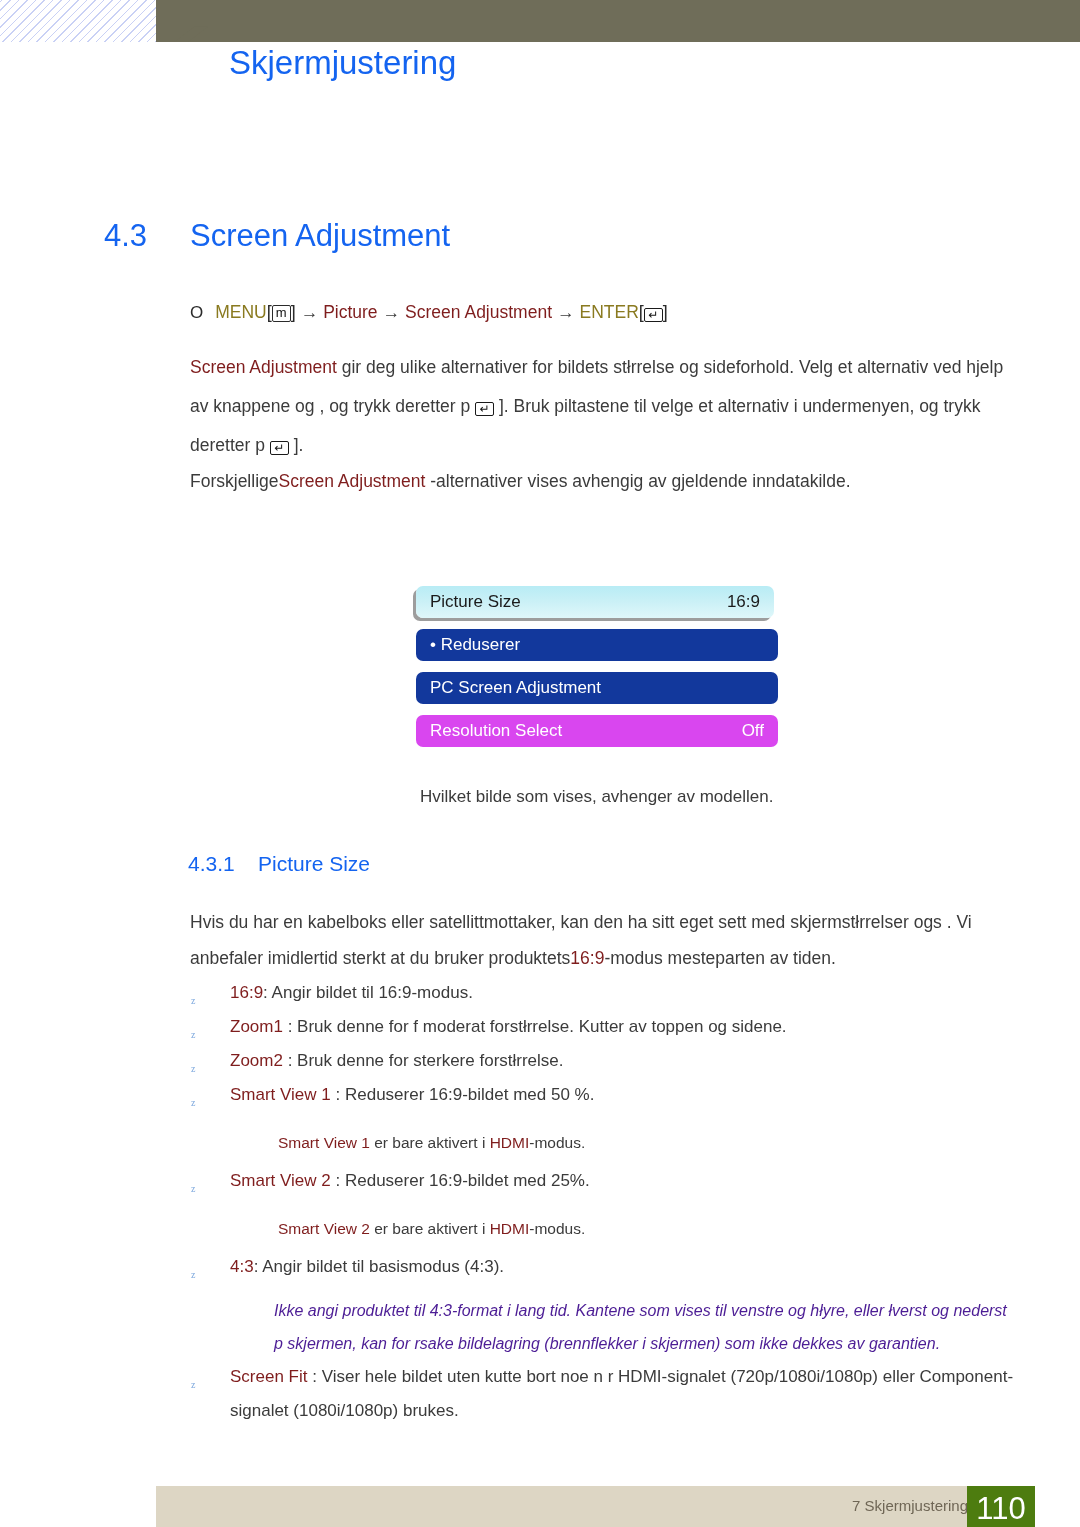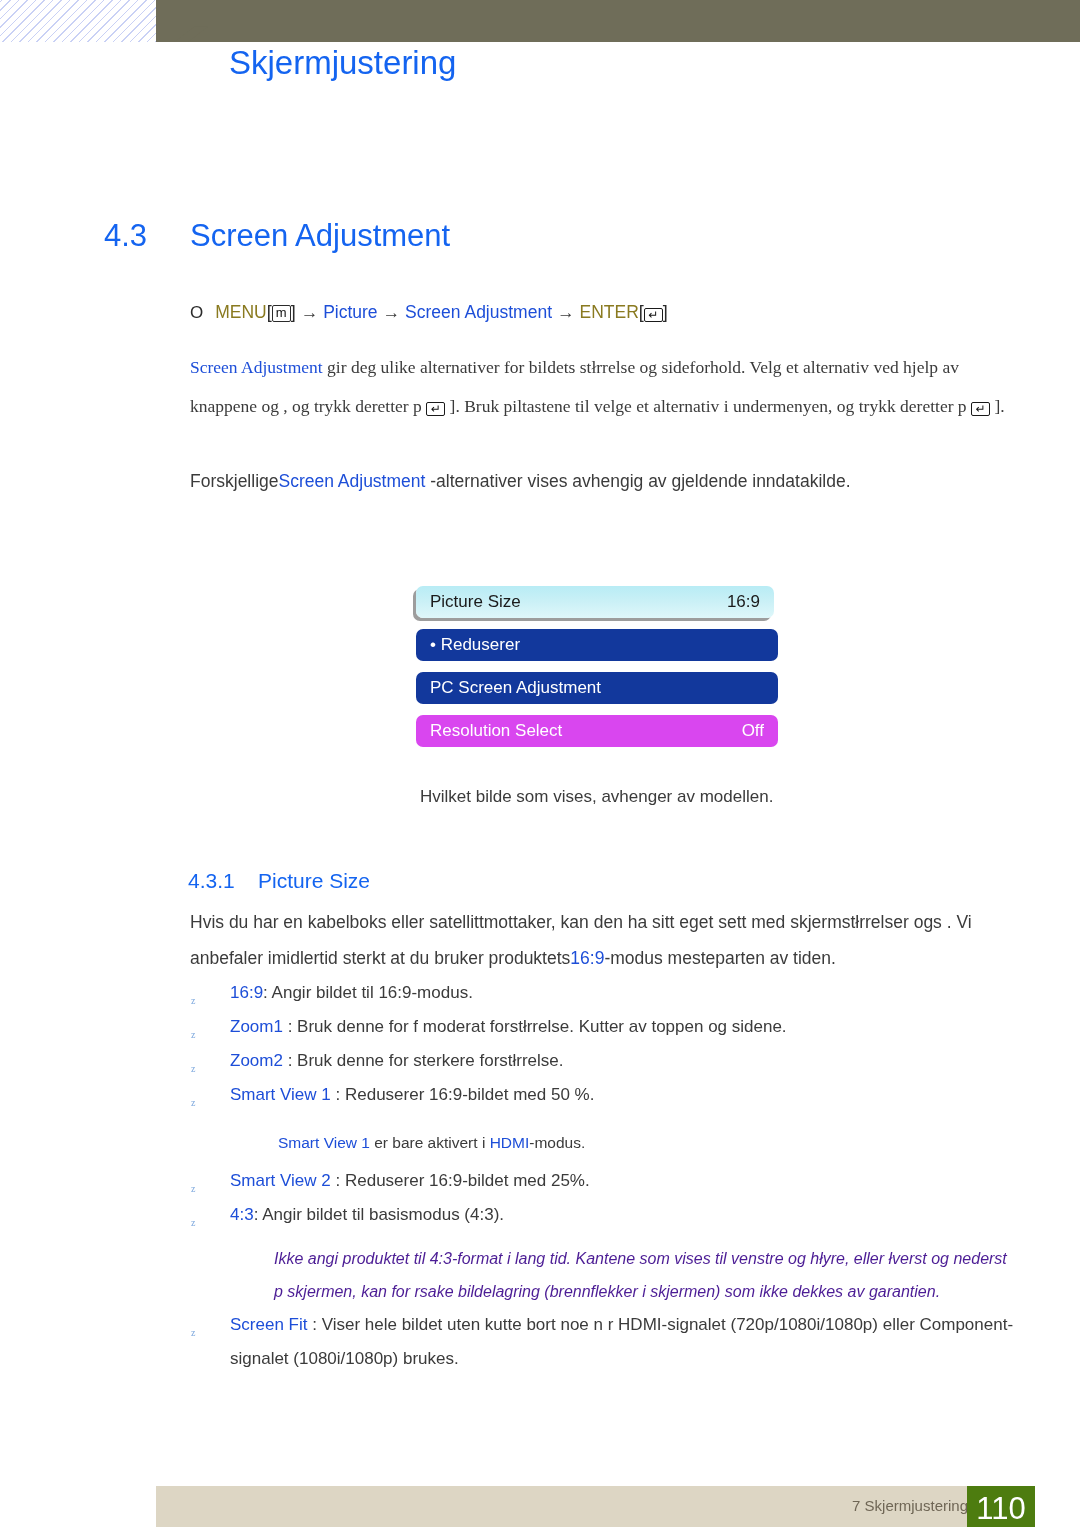--- a/index.html
+++ b/index.html
@@ -70,37 +70,37 @@
   }
   .sec-head .num { display: inline-block; width: 86px; }
 
   .subsec-head {
     position: absolute;
     left: 188px; top: 852px;
     font-size: 21px;
     color: #1464f0;
     white-space: nowrap;
   }
-  .subsec-head .num { display: inline-block; width: 70px; margin-top: 17px; }
+  .subsec-head .num { display: inline-block; width: 70px; }
 
   
   .navpath {
     position: absolute;
     left: 190px; top: 302px;
     font-size: 17.5px;
     white-space: nowrap;
     color: #3b3b3b;
   }
   .navpath .ring {
     font-size: 17px;
     color: #2b2b2b;
     margin-right: 12px;
   }
   .menu-word { color: #8a7a20; }
-  .red-word { color: #1d4ed8; text-align: right; }
+  .red-word { color: #7f1d1d; text-align: right; }
   .arrow { color: #3b3b3b; padding: 0 5px; }
   .key-box {
     display: inline-block;
     border: 1.6px solid #2b2b2b;
     border-radius: 2px;
     padding: 0px 3px 1px 3px;
     font-size: 13px;
     line-height: 14px;
     vertical-align: 1px;
     color: #111;
@@ -120,21 +120,21 @@
   }
   .bracket { font-size: 18px; color: #2b2b2b; }
 
   
   .para {
     position: absolute;
     font-size: 17.5px;
     line-height: 39px;
     color: #3b3b3b;
   }
-  .p1 { left: 190px; top: 348px; width: 818px; font-family: Liberation Serif, serif; }
+  .p1 { left: 190px; top: 348px; width: 818px; }
   .p2 { left: 190px; top: 462px; width: 818px; }
   .p3 { left: 190px; top: 904px; width: 820px; line-height: 36px; }
 
   
   .osd {
     position: absolute;
     left: 416px; top: 586px;
     width: 362px;
   }
   .osd-row {
@@ -312,20 +312,23 @@
   </div>
 
   <div class="note">
     <span class="red-word">Smart View 1</span><span> er bare aktivert i </span><span class="red-word">HDMI</span><span>-modus.</span>
   </div>
 
   <div class="bullet-item">
     <span class="marker">z</span><span class="red-word">Smart View 2</span><span> : Reduserer 16:9-bildet med 25%.</span>
   </div>
 
+  <div class="note">
+    <span class="red-word">Smart View 2</span><span> er bare aktivert i </span><span class="red-word">HDMI</span><span>-modus.</span>
+  </div>
 
   <div class="bullet-item">
     <span class="marker">z</span><span class="red-word">4:3</span><span>: Angir bildet til basismodus (4:3).</span>
   </div>
 
   <div class="note-block">Ikke angi produktet til 4:3-format i lang tid. Kantene som vises til venstre og hłyre, eller łverst og nederst p  skjermen, kan for rsake bildelagring (brennflekker i skjermen) som ikke dekkes av garantien.</div>
 
   <div class="bullet-item">
     <span class="marker">z</span><span class="red-word">Screen Fit</span><span> : Viser hele bildet uten   kutte bort noe n r HDMI-signalet (720p/1080i/1080p) eller Component-signalet (1080i/1080p) brukes.</span>
   </div>

